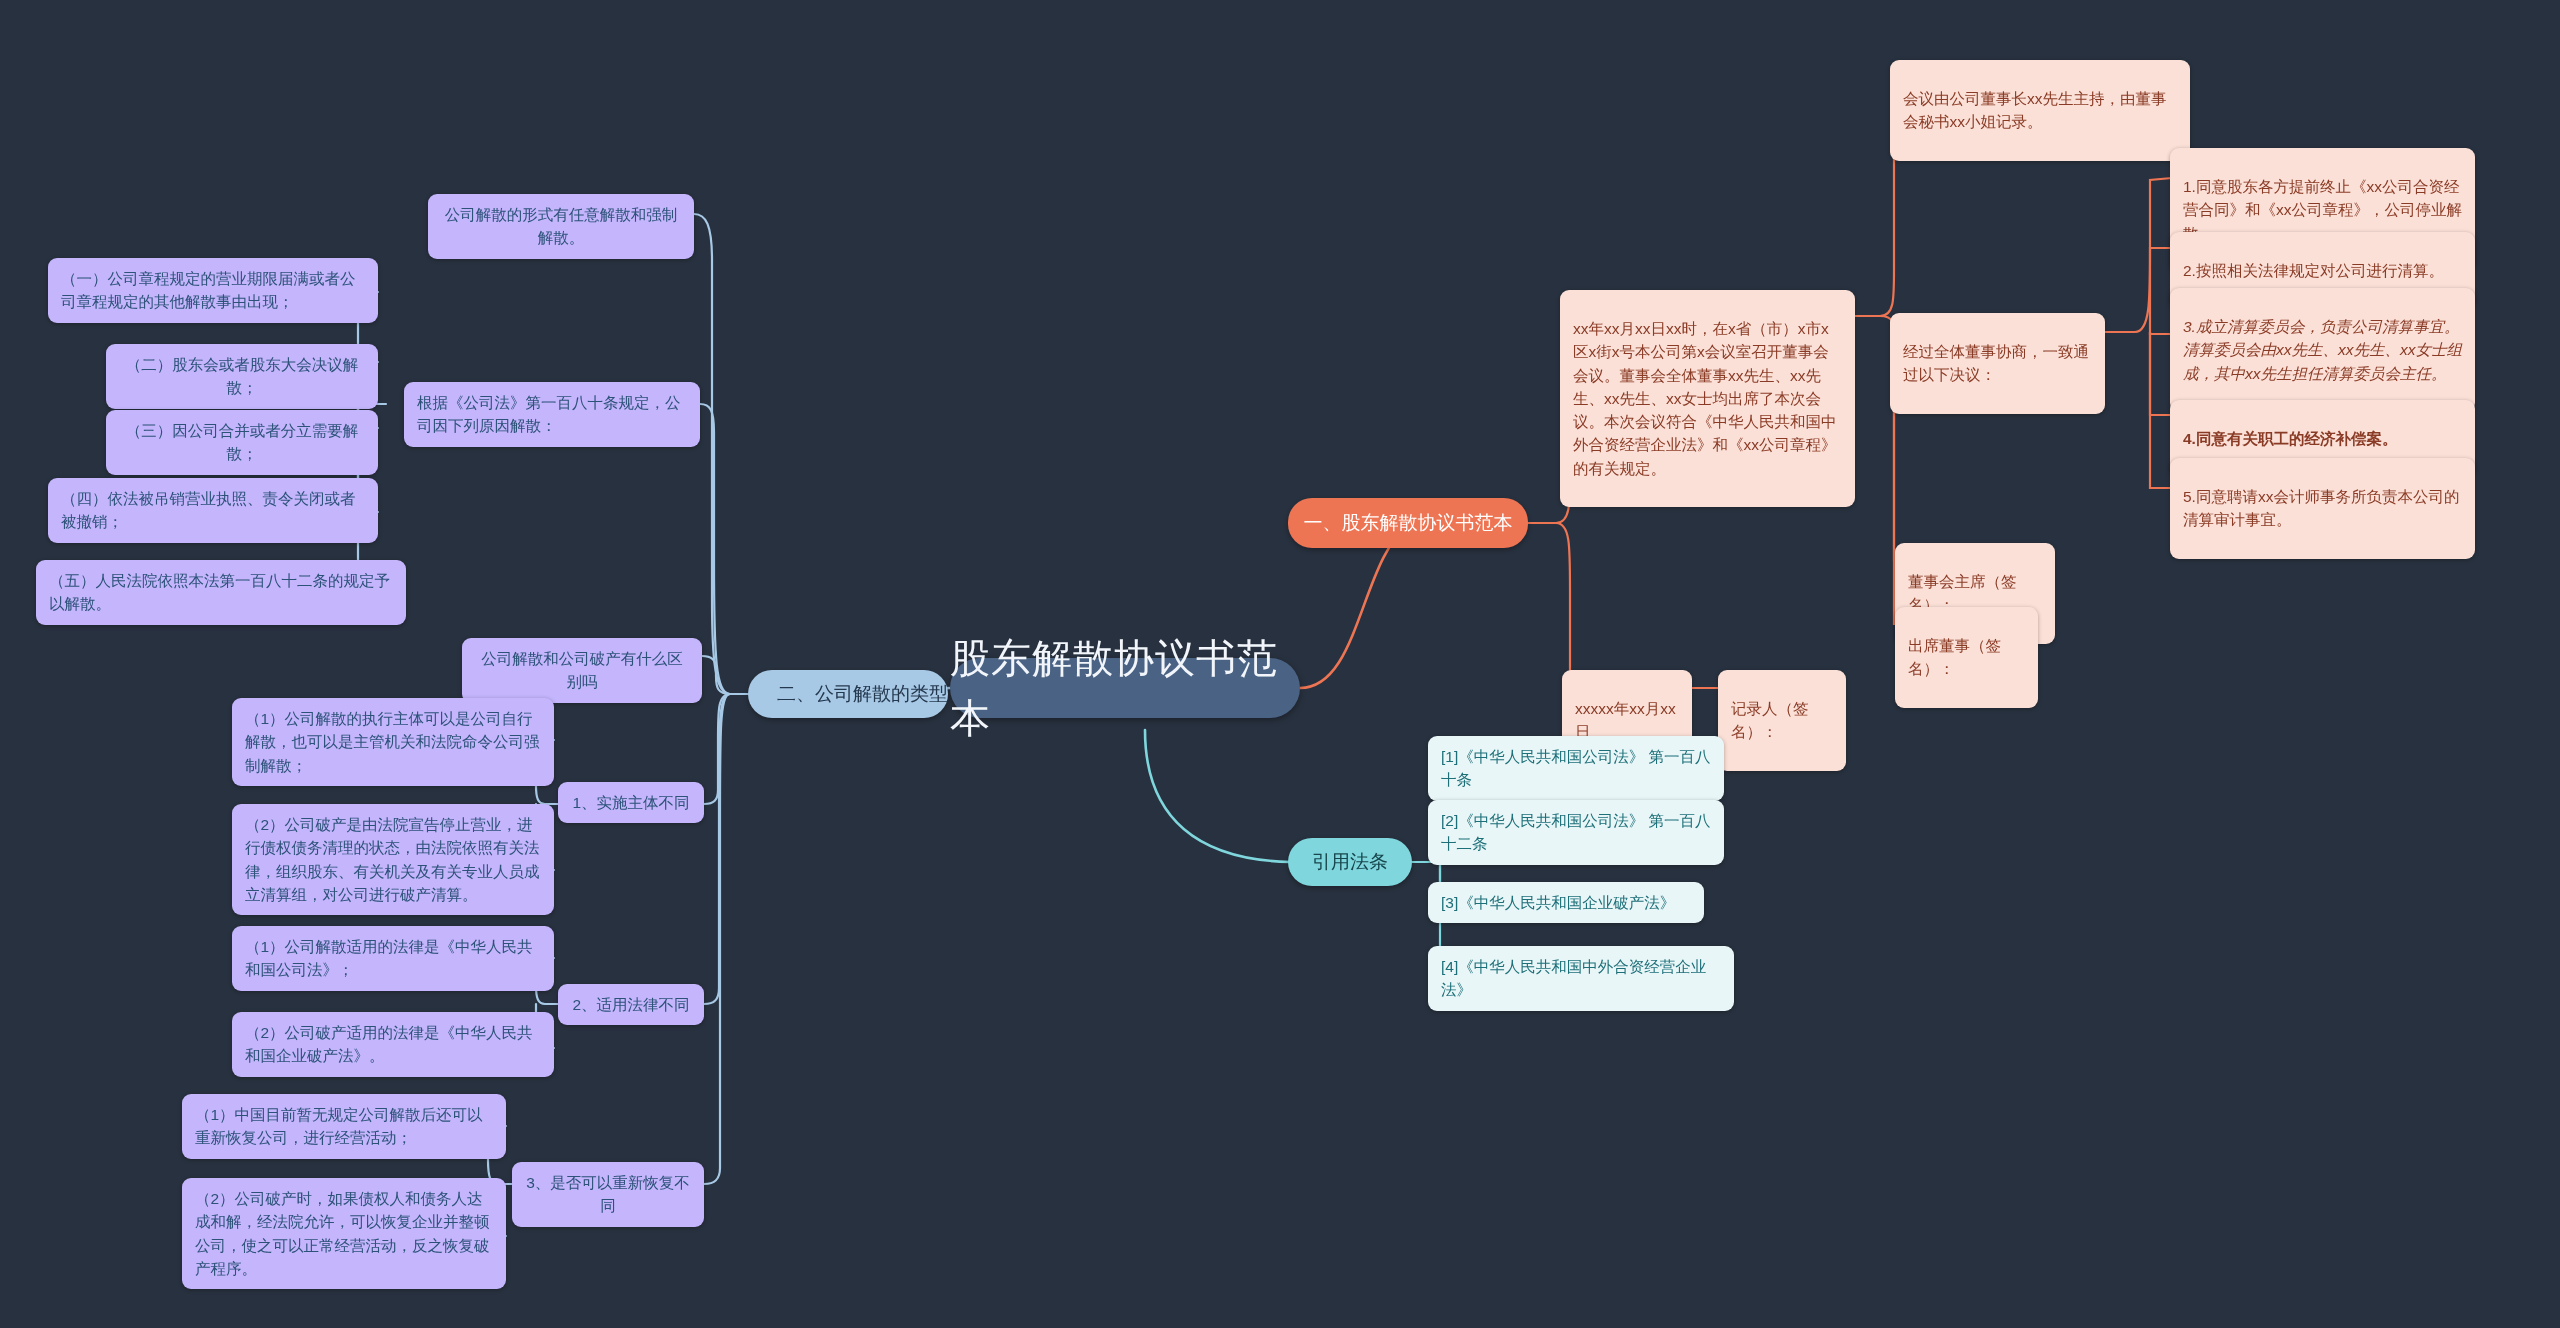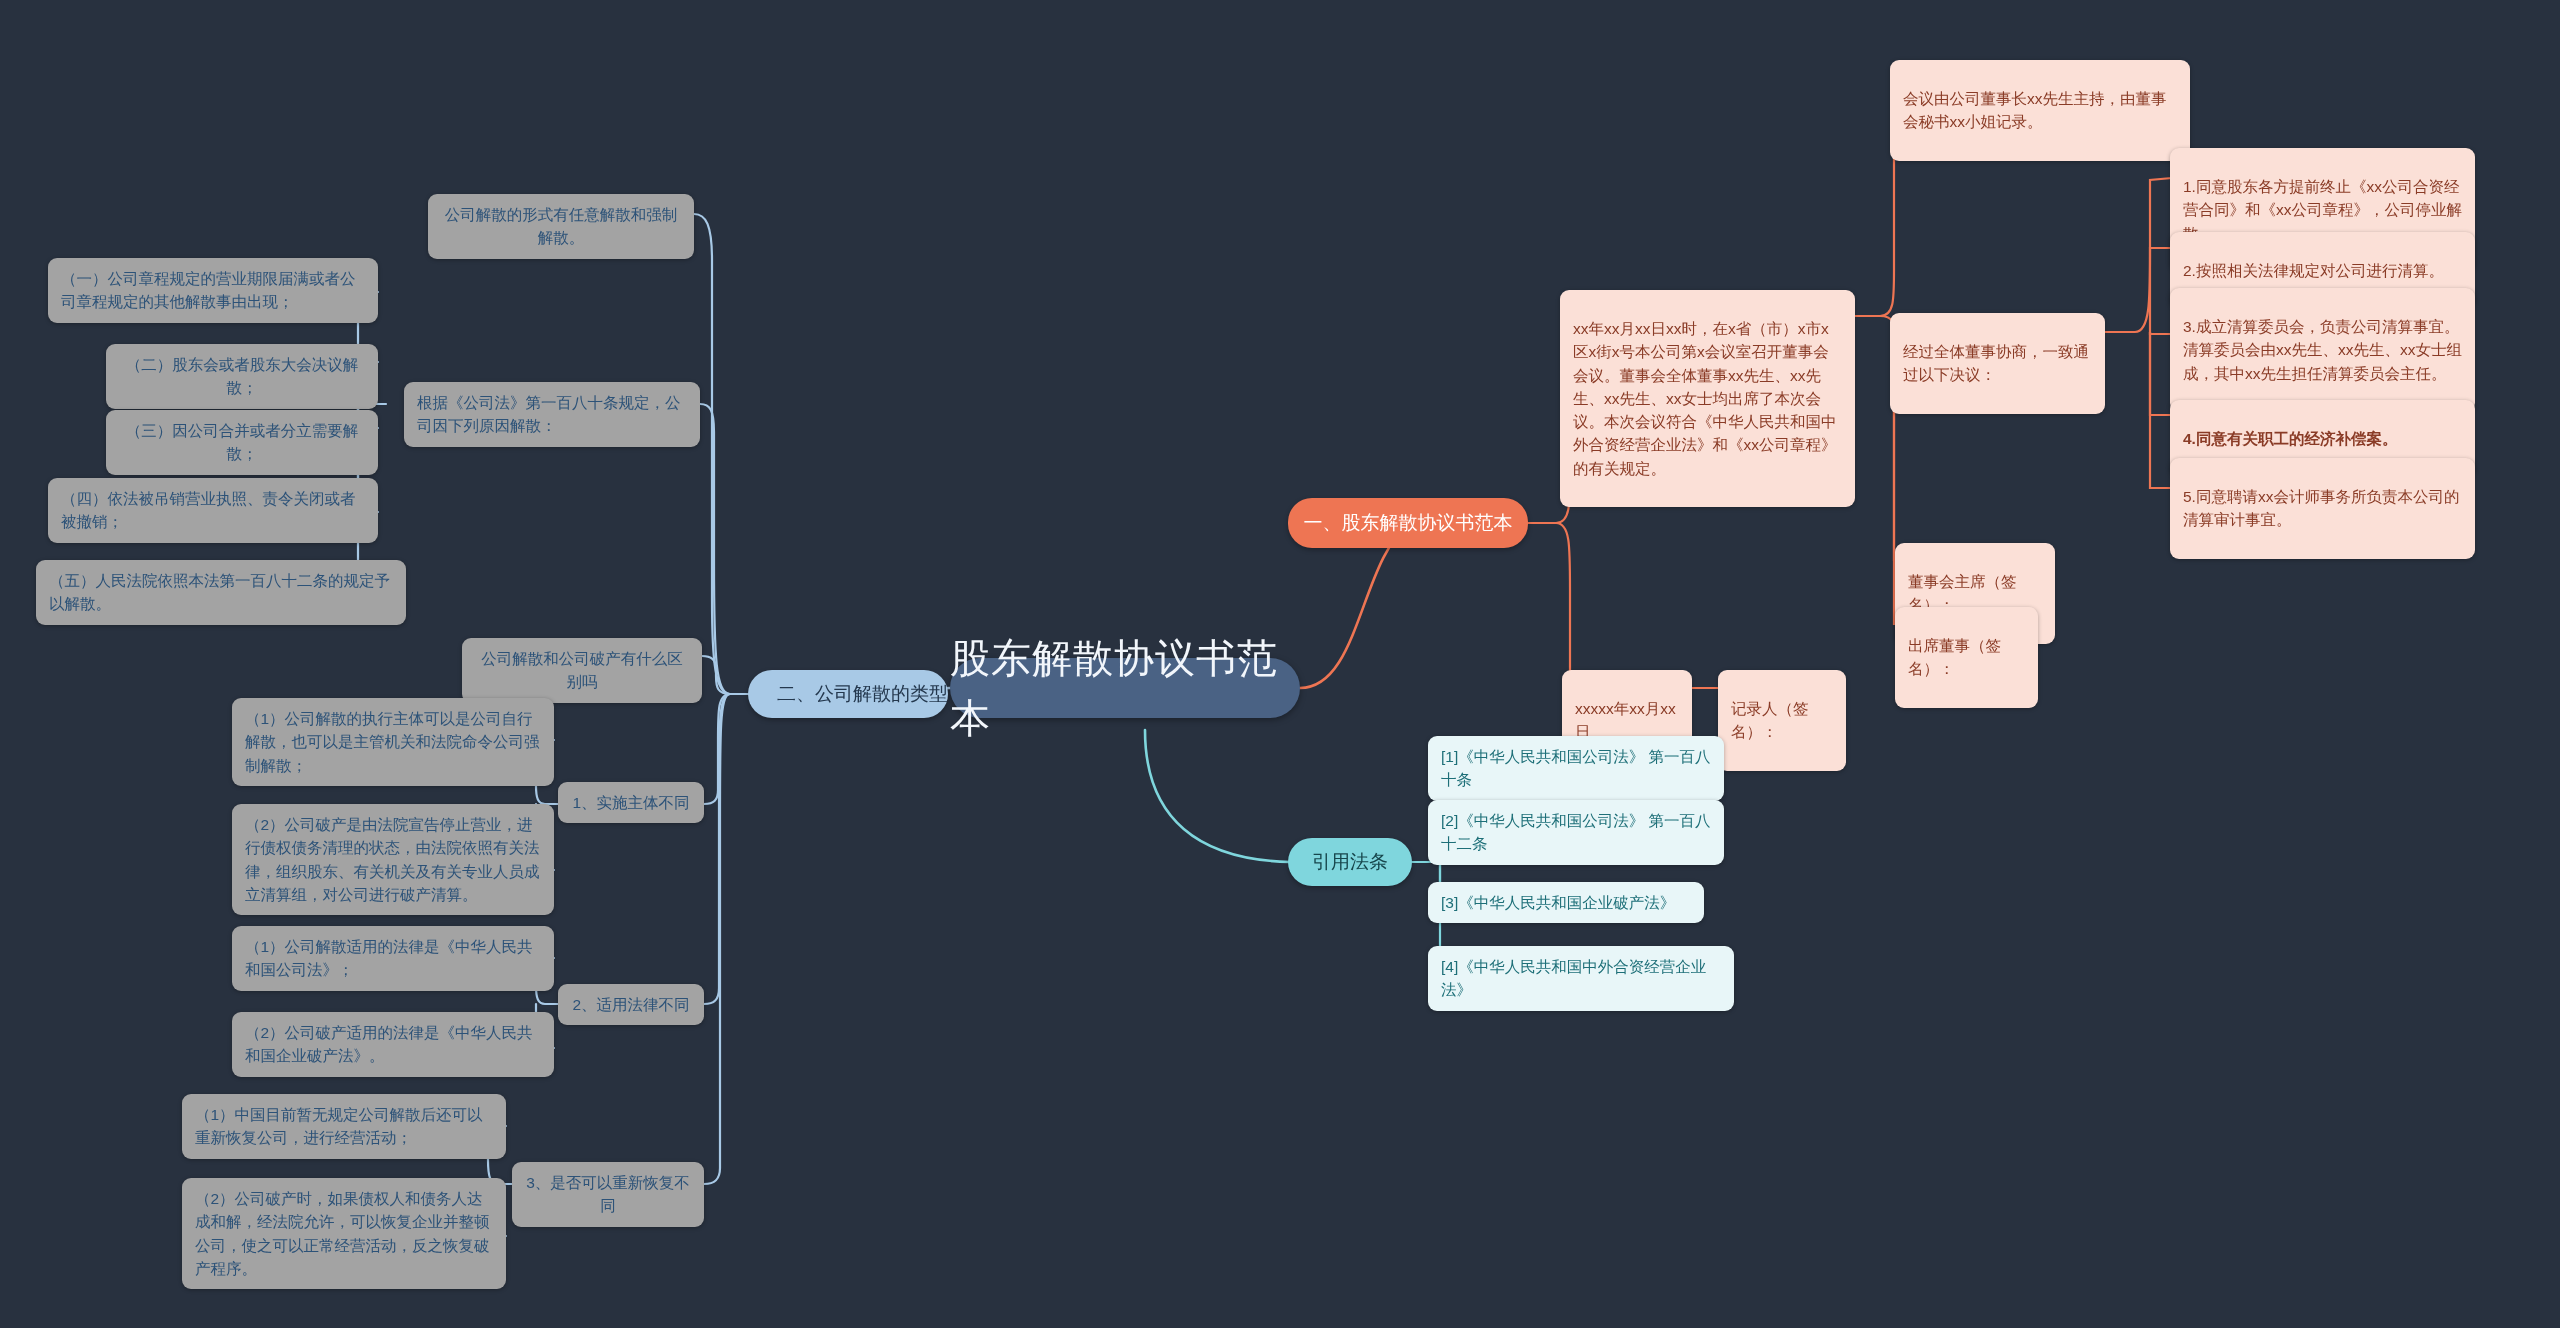--- a/index.html
+++ b/index.html
@@ -48,21 +48,21 @@
   
   .l1-blue {
     background: #a8c9e6;
     color: #24384e;
     border-radius: 24px;
     font-size: 19px;
     justify-content: flex-end;
     box-shadow: 0 2px 5px rgba(0,0,0,.3);
   }
   .blue-leaf {
-    background: #a3a3a3;
+    background: #c4b5fd;
     color: #2c5278;
     font-size: 15.5px;
     padding: 9px 13px;
     border-radius: 9px;
     box-shadow: 0 1px 4px rgba(0,0,0,.3);
   }
   .blue-leaf.center { justify-content: center; text-align: center; }
 
   
   .l1-orange {
@@ -182,21 +182,21 @@
   <div class="node orange-leaf" style="left:1890px; top:313px; width:215px;">
     <span>经过全体董事协商，一致通过以下决议：</span>
   </div>
 
   <div class="node orange-leaf" style="left:2170px; top:148px; width:305px;">
     <span>1.同意股东各方提前终止《xx公司合资经营合同》和《xx公司章程》，公司停业解散。</span>
   </div>
   <div class="node orange-leaf" style="left:2170px; top:232px; width:305px;">
     <span>2.按照相关法律规定对公司进行清算。</span>
   </div>
-  <div class="node orange-leaf" style="left:2170px; top:288px; width:305px;">
+  <div class="node orange-leaf" style="left:2170px; top:288px; width:305px;font-style:italic;">
     <span>3.成立清算委员会，负责公司清算事宜。清算委员会由xx先生、xx先生、xx女士组成，其中xx先生担任清算委员会主任。</span>
   </div>
   <div class="node orange-leaf" style="left:2170px; top:400px; width:305px;font-weight:bold;">
     <span>4.同意有关职工的经济补偿案。</span>
   </div>
   <div class="node orange-leaf" style="left:2170px; top:458px; width:305px;">
     <span>5.同意聘请xx会计师事务所负责本公司的清算审计事宜。</span>
   </div>
 
   <div class="node orange-leaf" style="left:1895px; top:543px; width:160px;">

